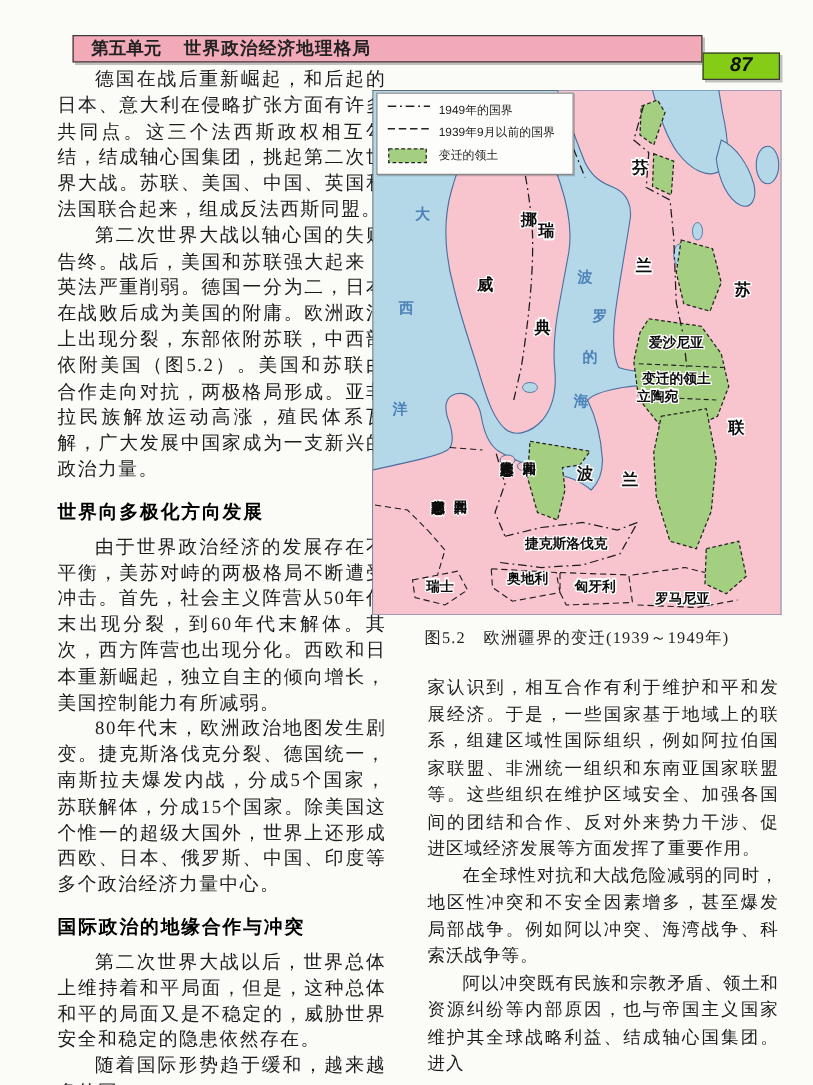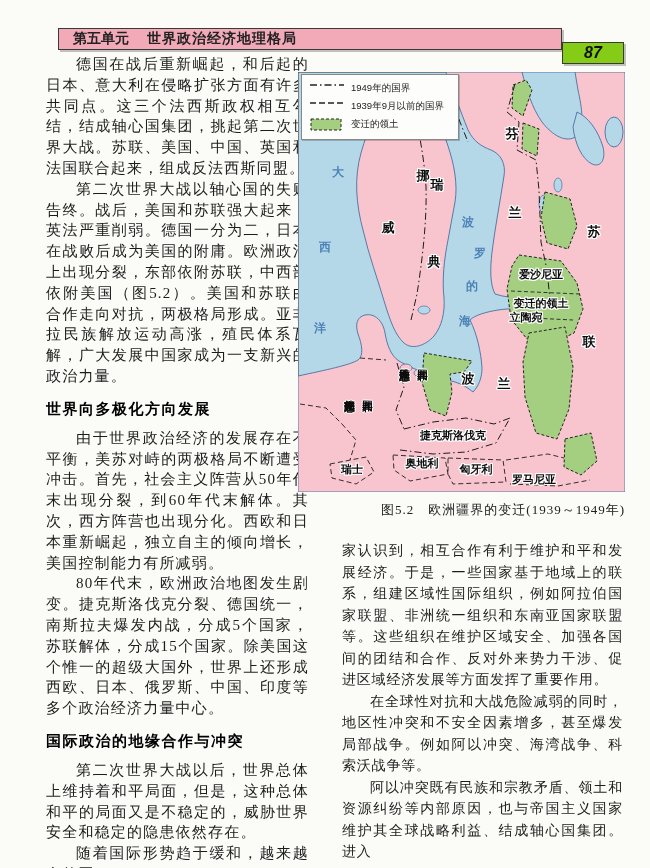--- a/index.html
+++ b/index.html
@@ -26,21 +26,21 @@
     text-align:justify;text-justify:inter-character;}
   .col-right p{margin:0;font-size:14px;line-height:21.5px;letter-spacing:0.8px;
     text-align:justify;text-justify:inter-character;}
   p.indent{text-indent:2em;}
   .sec-heading{font-family:"Liberation Sans",sans-serif;font-weight:bold;font-size:15px;
     color:#000;letter-spacing:1.5px;margin:13px 0 9px 0;}
 
   
   .map-figure{position:absolute;left:298px;top:72px;width:327px;}
   .map-figure svg{display:block;}
-  .map-caption{width:327px;text-align:right;margin-top:9px;font-size:13px;
+  .map-caption{width:327px;text-align:center;margin-top:9px;font-size:13px;
     letter-spacing:1px;color:#222;}
   .legend{position:absolute;left:3px;top:2px;width:158px;height:66px;background:#fdfdfb;
     border:1px solid #888;box-shadow:1px 1px 0 rgba(0,0,0,.2);
     font-family:"Liberation Sans",sans-serif;font-size:9.5px;color:#222;
     display:flex;flex-direction:column;justify-content:space-evenly;padding:2px 0 2px 8px;box-sizing:border-box;}
   .legend-row{display:flex;align-items:flex-start;gap:7px;}
   .legend-sym{width:34px;flex:0 0 34px;display:flex;align-items:center;}
   .map-label{position:absolute;transform:translate(-50%,-50%);white-space:nowrap;
     font-family:"Liberation Sans",sans-serif;font-weight:bold;color:#0d0d0d;
     text-shadow:-1px 0 0 #fff,1px 0 0 #fff,0 -1px 0 #fff,0 1px 0 #fff,
@@ -185,21 +185,21 @@
     <span class="map-label lbl-big" style="left:296px;top:160px">苏</span>
     <span class="map-label lbl-big" style="left:291px;top:270px">联</span>
     <span class="map-label lbl-sm" style="left:243px;top:202px">爱沙尼亚</span>
     <span class="map-label lbl-sm" style="left:243px;top:231px">变迁的领土</span>
     <span class="map-label lbl-sm" style="left:228px;top:245px">立陶宛</span>
     <span class="map-label lbl-big" style="left:170px;top:307px">波</span>
     <span class="map-label lbl-big" style="left:206px;top:312px">兰</span>
     <span class="map-label lbl-sm" style="left:155px;top:363px">捷克斯洛伐克</span>
     <span class="map-label lbl-sm" style="left:124px;top:391px">奥地利</span>
     <span class="map-label lbl-sm" style="left:178px;top:397px">匈牙利</span>
-    <span class="map-label lbl-sm" style="left:236px;top:407px">罗马尼亚</span>
+    <span class="map-label lbl-sm" style="left:248px;top:407px">罗马尼亚</span>
     <span class="map-label lbl-sm" style="left:54px;top:397px">瑞士</span>
 
     <div class="vlabel" style="left:101px;top:289px">
       <span>德意志民主</span>
       <span>共和国</span>
     </div>
     <div class="vlabel" style="left:46px;top:320px">
       <span>德意志联邦</span>
       <span>共和国</span>
     </div>

